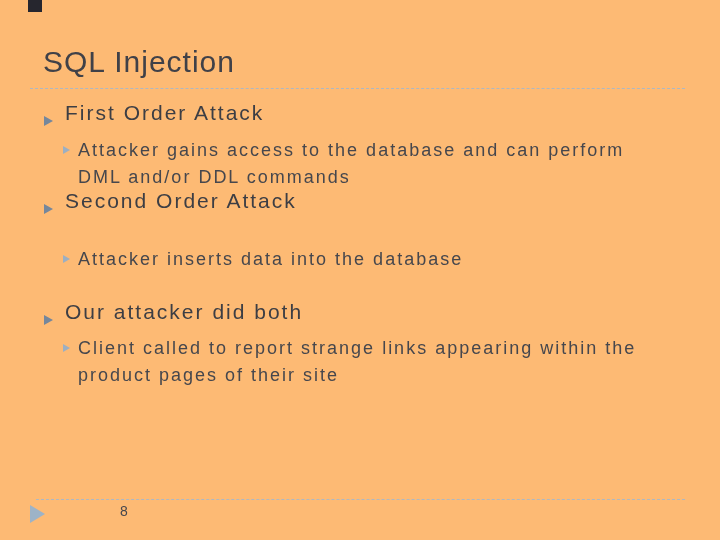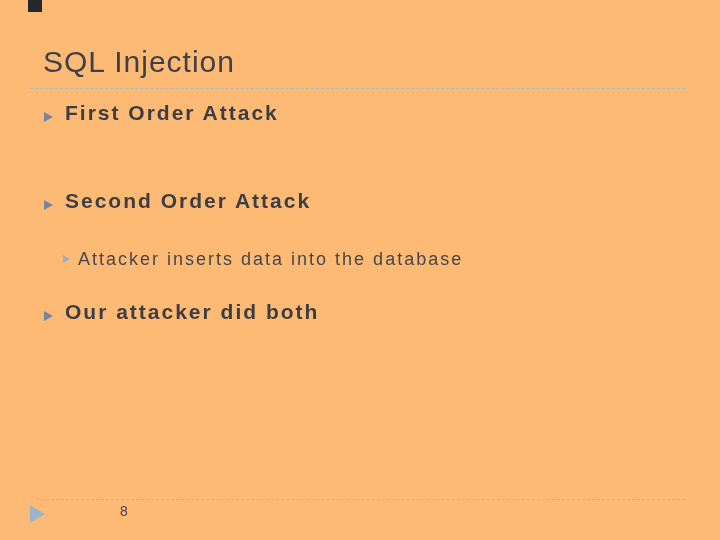--- a/index.html
+++ b/index.html
@@ -44,22 +44,21 @@
     top: 88px;
     width: 655px;
     border-top: 1px dashed #aeb8c2;
   }
 
   
   .l1-row {
     position: absolute;
     left: 44px;
     display: flex;
-    align-items: center;
-    font-weight: bold;
+    align-items: flex-end;
   }
   .l1-arrow {
     width: 0;
     height: 0;
     border-left: 9px solid #75879c;
     border-top: 5.5px solid transparent;
     border-bottom: 5.5px solid transparent;
     margin-top: 8px;
     margin-right: 12px;
     flex: none;
@@ -138,32 +137,40 @@
 
   <div class="corner-square"></div>
 
   <div class="slide-title">SQL Injection</div>
   <div class="title-divider"></div>
 
   <div class="l1-row sec1-h">
     <span class="l1-arrow"></span>
     <span class="l1-text">First Order Attack</span>
   </div>
+  <div class="l2-row sec1-s">
+    <span class="l2-arrow"></span>
+    <span class="l2-text">Attacker gains access to the database and can perform DML and/or DDL commands</span>
+  </div>
 
   <div class="l1-row sec2-h">
     <span class="l1-arrow"></span>
     <span class="l1-text">Second Order Attack</span>
   </div>
   <div class="l2-row sec2-s">
     <span class="l2-arrow"></span>
     <span class="l2-text">Attacker inserts data into the database</span>
   </div>
 
   <div class="l1-row sec3-h">
     <span class="l1-arrow"></span>
     <span class="l1-text">Our attacker did both</span>
   </div>
+  <div class="l2-row sec3-s">
+    <span class="l2-arrow"></span>
+    <span class="l2-text">Client called to report strange links appearing within the product pages of their site</span>
+  </div>
 
   <div class="footer-divider"></div>
   <div class="footer-arrow"></div>
   <div class="page-number">8</div>
 
 </div>
 
 </body></html>

